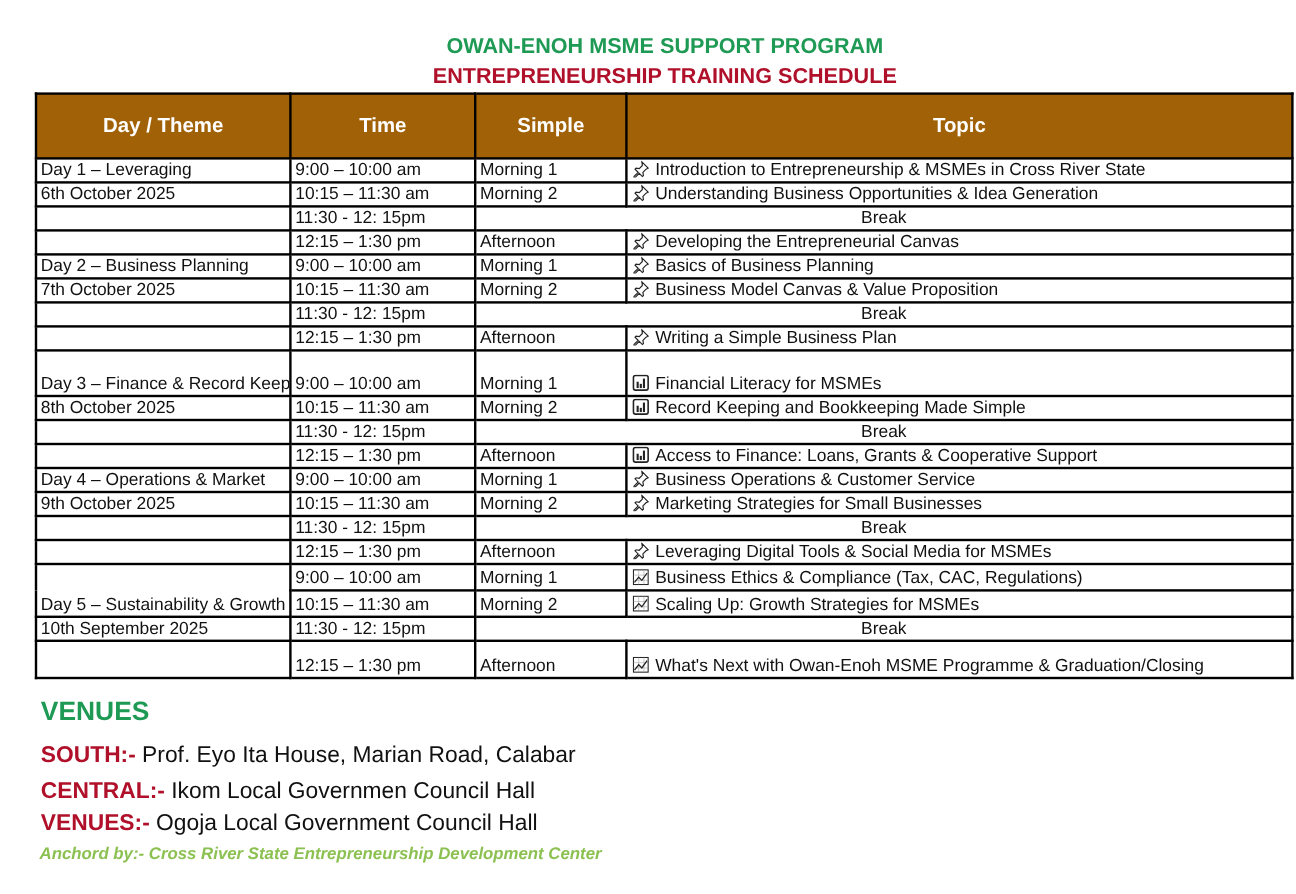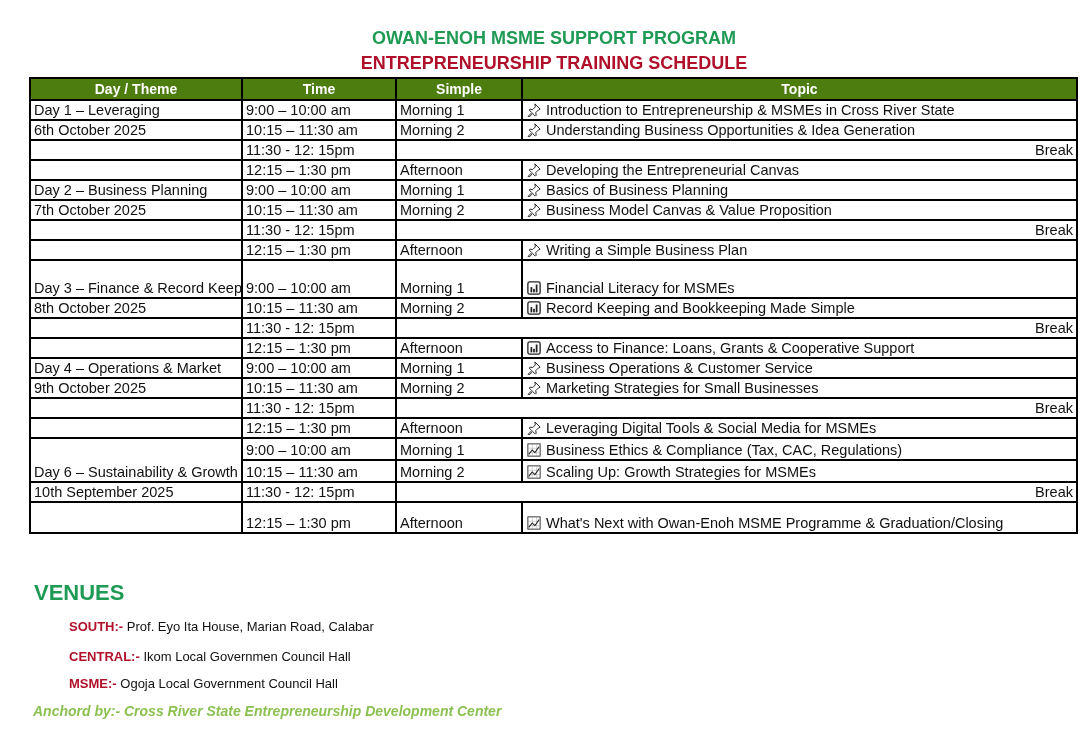--- a/index.html
+++ b/index.html
@@ -4,33 +4,33 @@
 <style>
   html, body { margin:0; padding:0; background:#ffffff; }
   body { width:1080px; height:745px; position:relative; overflow:hidden;
          font-family:"Liberation Sans", "DejaVu Sans", sans-serif; color:#111; }
   .title1 { position:absolute; top:28px; left:0; width:1108px; text-align:center;
             font-weight:bold; font-size:18px; color:#1e9a55; }
   .title2 { position:absolute; top:53px; left:0; width:1108px; text-align:center;
             font-weight:bold; font-size:18px; color:#b0102a; }
   table.sched { position:absolute; top:77px; left:29px; width:1049px;
                 border-collapse:collapse; table-layout:fixed; font-size:14.5px; }
-  table.sched th { background:#4d7c0f; color:#fff; font-weight:bold; height:20px;
-                   border:2px solid #000; padding:0; text-align:center; font-size:14px; }
+  table.sched th { background:#a16207; color:#fff; font-weight:bold; height:20px;
+                   border:2px solid #000; padding:16px; text-align:center; font-size:17px; }
   table.sched td { border:2px solid #000; padding:0 3px; height:18px; line-height:18px;
                    white-space:nowrap; overflow:hidden; vertical-align:bottom; }
-  td.break { text-align:right; }
+  td.break { text-align:center; }
   td.day b { font-weight:normal; }
   .ico { display:inline-block; width:16px; height:14px; vertical-align:-2px; margin-right:4px; }
   tr.tall td { height:36px; }
   tr.mid td { height:20px; }
   tr.last td { height:29px; }
   td.daywrap { white-space:normal; line-height:21px; vertical-align:top; }
   .venues { position:absolute; top:580px; left:34px; font-weight:bold; font-size:22px; color:#1e9a55; }
-  .venue { position:absolute; left:34px; font-size:13px; color:#111;margin-left:35px; }
+  .venue { position:absolute; left:34px; font-size:19px; color:#111; }
   .venue .lbl { color:#b0102a; font-weight:bold; }
   .anchor { position:absolute; top:703px; left:33px; font-size:14px; font-style:italic;
             font-weight:bold; color:#8cc152; }
 </style>
 </head>
 <body>
 
 <div class="title1">OWAN-ENOH MSME SUPPORT PROGRAM</div>
 <div class="title2">ENTREPRENEURSHIP TRAINING SCHEDULE</div>
 
@@ -169,21 +169,21 @@
       </tr>
       <tr>
         <td class="day"><b></b><span></span></td>
         <td>12:15 – 1:30 pm</td>
         <td>Afternoon</td>
         <td><span class="ico"><svg viewBox="0 0 16 16" width="16" height="14">
               <path d="M9 1l6 6-2 1-3 3 .5 3-1 1-3-3-4 4-1 0 0-1 4-4-3-3 1-1 3 .5 3-3z" fill="none" stroke="#222" stroke-width="1.1"></path>
             </svg></span><span>Leveraging Digital Tools &amp; Social Media for MSMEs</span></td>
       </tr>
       <tr class="mid">
-        <td class="day daywrap" rowspan="2"><b>Day 6</b><span> – Sustainability &amp; Growth</span></td>
+        <td class="day daywrap" rowspan="2"><b>Day 5</b><span> – Sustainability &amp; Growth</span></td>
         <td>9:00 – 10:00 am</td>
         <td>Morning 1</td>
         <td><span class="ico"><svg viewBox="0 0 16 16" width="16" height="14">
               <rect x="1" y="1" width="14" height="14" fill="none" stroke="#222" stroke-width="1"></rect>
               <path d="M1 6h14M1 11h14M6 1v14M11 1v14" stroke="#999" stroke-width=".5"></path>
               <path d="M2 13l4-5 3 3 5-7" fill="none" stroke="#222" stroke-width="1.2"></path>
             </svg></span><span>Business Ethics &amp; Compliance (Tax, CAC, Regulations)</span></td>
       </tr>
       <tr class="mid">
         <td>10:15 – 11:30 am</td>
@@ -213,15 +213,15 @@
 </table>
 
 <div class="venues">VENUES</div>
 <div class="venue" style="top:619px">
   <span class="lbl">SOUTH:-</span><span> Prof. Eyo Ita House, Marian Road, Calabar</span>
 </div>
 <div class="venue" style="top:649px">
   <span class="lbl">CENTRAL:-</span><span> Ikom Local Governmen Council Hall</span>
 </div>
 <div class="venue" style="top:676px">
-  <span class="lbl">MSME:-</span><span> Ogoja Local Government Council Hall</span>
+  <span class="lbl">VENUES:-</span><span> Ogoja Local Government Council Hall</span>
 </div>
 <div class="anchor">Anchord by:- Cross River State Entrepreneurship Development Center</div>
 
 </body></html>

